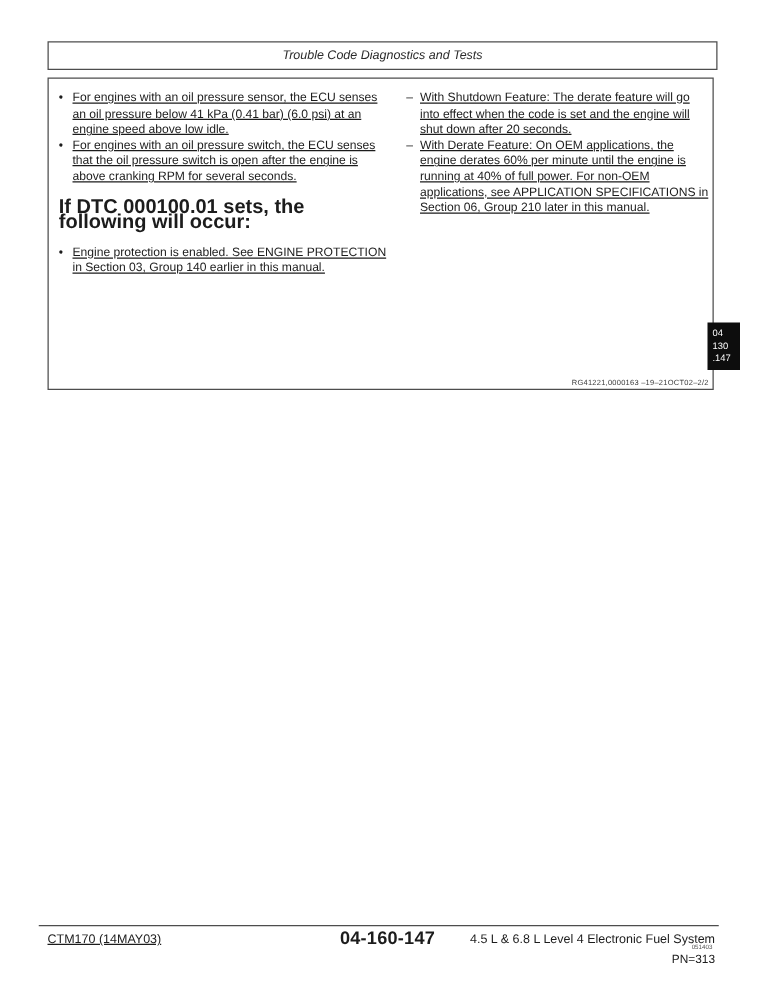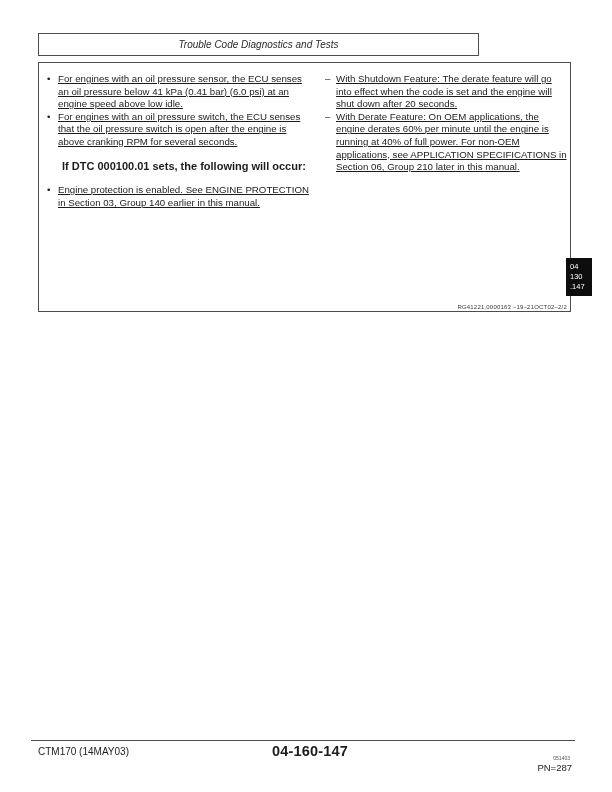--- a/index.html
+++ b/index.html
@@ -1,47 +1,47 @@
 <!DOCTYPE html>
 <html><head>
 <meta charset="utf-8">
 <style>
   html,body{margin:0;padding:0;background:#ffffff;}
   .page{
     position:relative;width:612px;height:792px;background:#ffffff;
     font-family:"Liberation Sans",sans-serif;color:#1c1c1c;overflow:hidden;
   }
   .header-box{
-    position:absolute;left:38px;top:33px;width:441px;height:23px;
+    position:absolute;left:38px;top:33px;width:536px;height:23px;
     border:1px solid #4d4d4d;display:flex;align-items:center;justify-content:center;
     box-sizing:border-box;
   }
   .header-title{font-style:italic;font-size:10px;color:#2a2a2a;}
   .body-box{
     position:absolute;left:38px;top:62px;width:533px;height:250px;
     border:1px solid #4d4d4d;box-sizing:border-box;
   }
   .col{position:absolute;top:10px;font-size:9.7px;line-height:12.6px;}
   .col-left{left:8px;width:262px;}
   .col-right{left:286px;width:244px;}
   .li{display:flex;align-items:flex-start;}
   .marker{flex:0 0 11px;width:11px;}
   .li-text{flex:1 1 auto;text-decoration:underline;}
-  .sub-heading{font-weight:bold;margin:11px 0 12px 15px;font-size:11px;}
+  .sub-heading{font-weight:bold;margin:11px 0 12px 0;font-size:16px;}
   .reference{
     position:absolute;right:3px;bottom:1px;font-size:6px;color:#3a3a3a;
     letter-spacing:0.2px;white-space:nowrap;
   }
   .side-tab{
     position:absolute;left:566px;top:258px;width:26px;height:38px;
     background:#0d0d0d;color:#ffffff;font-size:7.5px;line-height:10px;
     padding:4px 0 0 4px;box-sizing:border-box;
   }
   .footer-rule{position:absolute;left:31px;top:740px;width:544px;height:1px;background:#4d4d4d;}
-  .footer-left{position:absolute;left:38px;top:746px;font-size:10px;}
+  .footer-left{position:absolute;left:38px;top:746px;font-size:10px;text-decoration:underline;}
   .footer-center{position:absolute;left:0;top:743px;width:620px;text-align:center;font-weight:bold;font-size:14.5px;letter-spacing:0.2px;}
   .footer-right{position:absolute;right:40px;top:746px;font-size:10px;}
   .footer-printcode{position:absolute;right:42px;top:755px;font-size:5px;color:#555555;}
   .footer-pn{position:absolute;right:40px;top:762px;font-size:9.5px;}
 </style>
 </head>
 <body>
 
 <div class="page">
 
@@ -83,16 +83,17 @@
 
   <div class="side-tab">
     <div>04</div>
     <div>130</div>
     <div>.147</div>
   </div>
 
   <div class="footer-rule"></div>
   <div class="footer-left">CTM170 (14MAY03)</div>
   <div class="footer-center">04-160-147</div>
+  <div class="footer-right">4.5 L &amp; 6.8 L Level 4 Electronic Fuel System</div>
   <div class="footer-printcode">051403</div>
-  <div class="footer-pn">PN=287</div>
+  <div class="footer-pn">PN=313</div>
 
 </div>
 
 </body></html>

